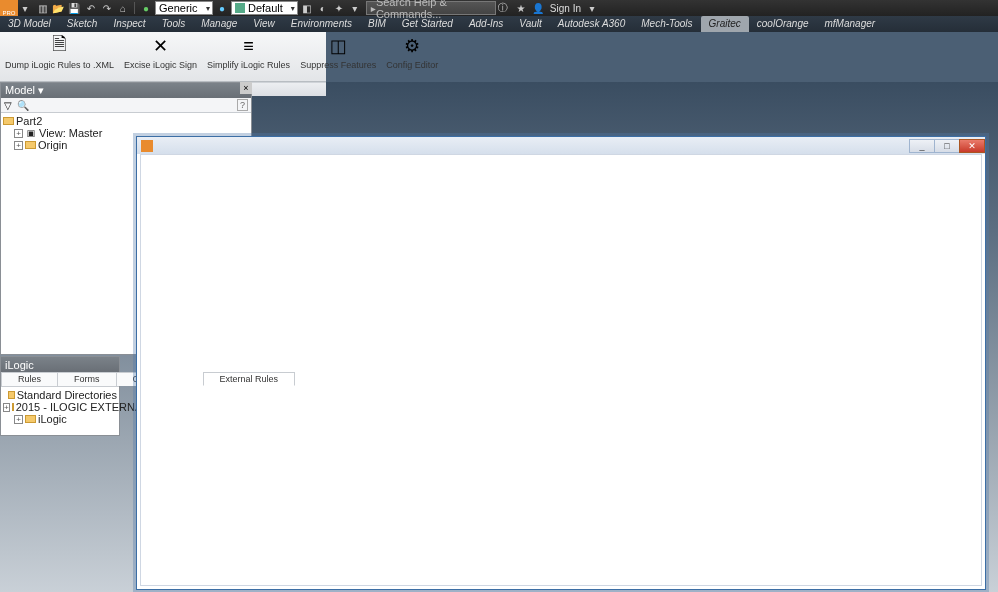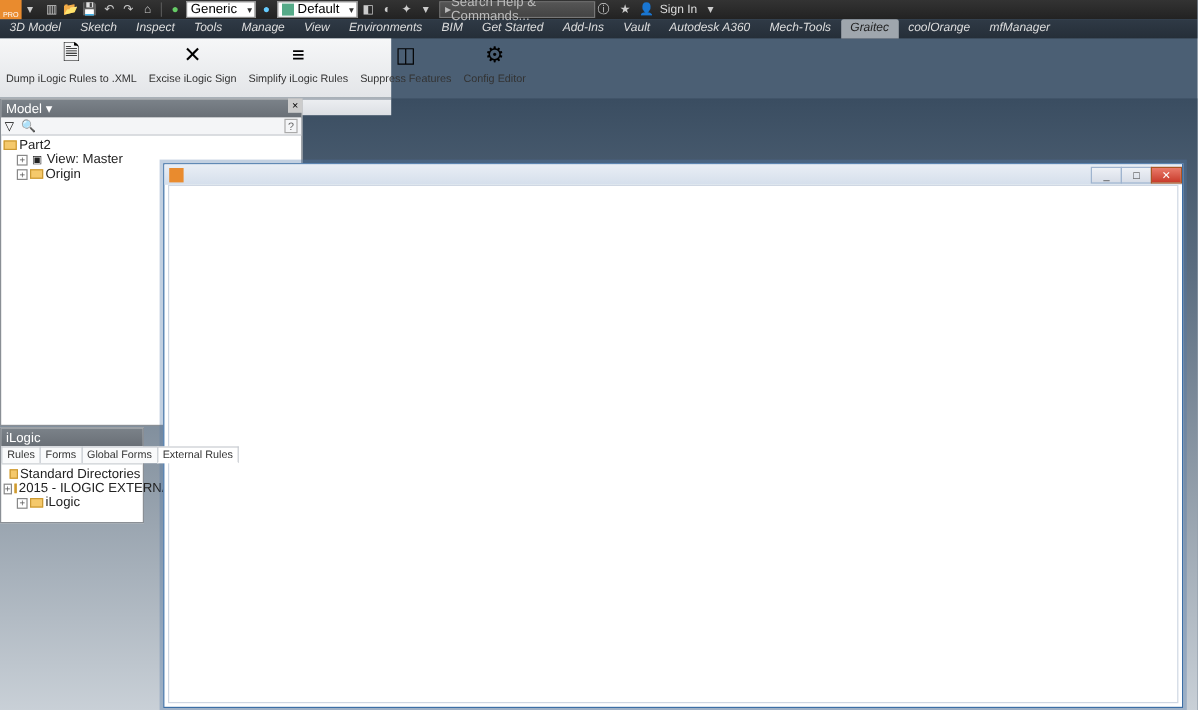--- a/index.html
+++ b/index.html
@@ -43,21 +43,21 @@
 .tree-toggle { width: 9px; height: 9px; border: 1px solid #888; font-size: 8px; line-height: 7px; text-align: center; margin-right: 2px; cursor: pointer; color: #555; }
 .tree-spacer { width: 11px; display: inline-block; }
 .tree-icon { width: 12px; height: 10px; margin-right: 2px; display: inline-flex; align-items: center; justify-content: center; font-size: 9px; }
 .folder-icon { background: #f5c96b; border: 1px solid #cc9a33; width: 11px; height: 8px; }
 .part-icon { background: #f5c96b; border: 1px solid #cc9a33; width: 11px; height: 8px; }
 .eop-icon { width: 8px; height: 8px; border-radius: 50%; border: 1px solid #a33; background: radial-gradient(#fff,#faa); }
 
 
 .ilogic { position: absolute; left: 0; top: 356px; width: 120px; background: #fff; border: 1px solid #8a8f95; }
 .ilogic-tabs { height: 15px; background: #f1f2f4; display: flex; border-bottom: 1px solid #c8ccd1; }
-.itab { padding: 0 4px; font-size: 9px; color: #333; border: 1px solid #c8ccd1; border-bottom: none; margin-right: -1px; line-height: 13px; background: #f9fafb; cursor: pointer; white-space: nowrap; }
+.itab { padding: 0 16px; font-size: 9px; color: #333; border: 1px solid #c8ccd1; border-bottom: none; margin-right: -1px; line-height: 13px; background: #f9fafb; cursor: pointer; white-space: nowrap; }
 .itab.active { background: #fff; border-bottom: 1px solid #fff; position: relative; z-index: 1; }
 
 
 .childwin { position: absolute; left: 136px; top: 136px; width: 850px; height: 454px; background: #fff; border: 1px solid #3c6ea5; box-shadow: 0 0 0 3px rgba(80,120,170,0.35); }
 .childwin-titlebar { height: 17px; background: linear-gradient(#e9eef5, #d5dfec); display: flex; align-items: center; justify-content: space-between; padding-left: 4px; }
 .childwin-icon { width: 12px; height: 12px; background: #e98b2e; }
 .childwin-ctrls { display: flex; }
 .childwin-btn { width: 26px; height: 14px; background: linear-gradient(#eef1f6,#d7dde7); border: 1px solid #9fb4cf; margin-left: -1px; display: flex; align-items: center; justify-content: center; font-size: 9px; color: #333; cursor: pointer; }
 .childwin-btn.close { background: linear-gradient(#e97a6a, #c83a2a); color: #fff; border-color: #a52; }
 .childwin-body { position: absolute; top: 17px; left: 3px; right: 3px; bottom: 3px; background: #fff; border: 1px solid #cfd7e3; }

